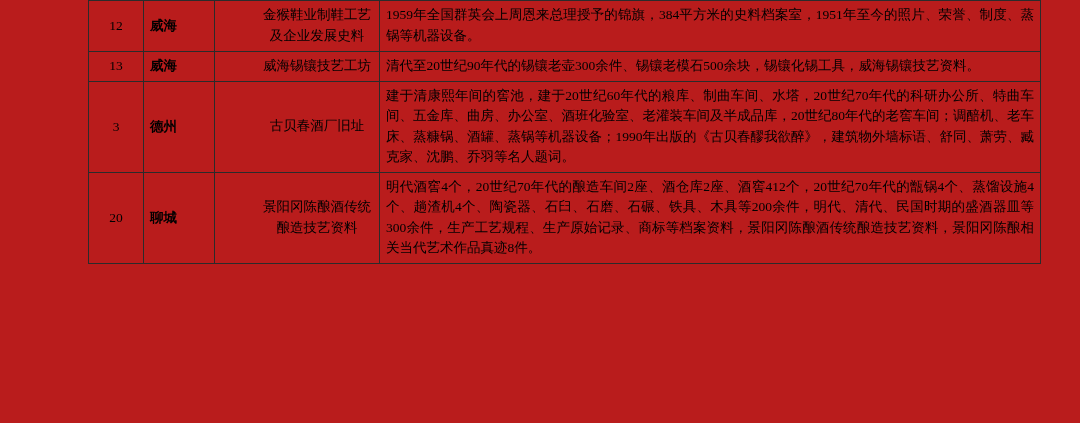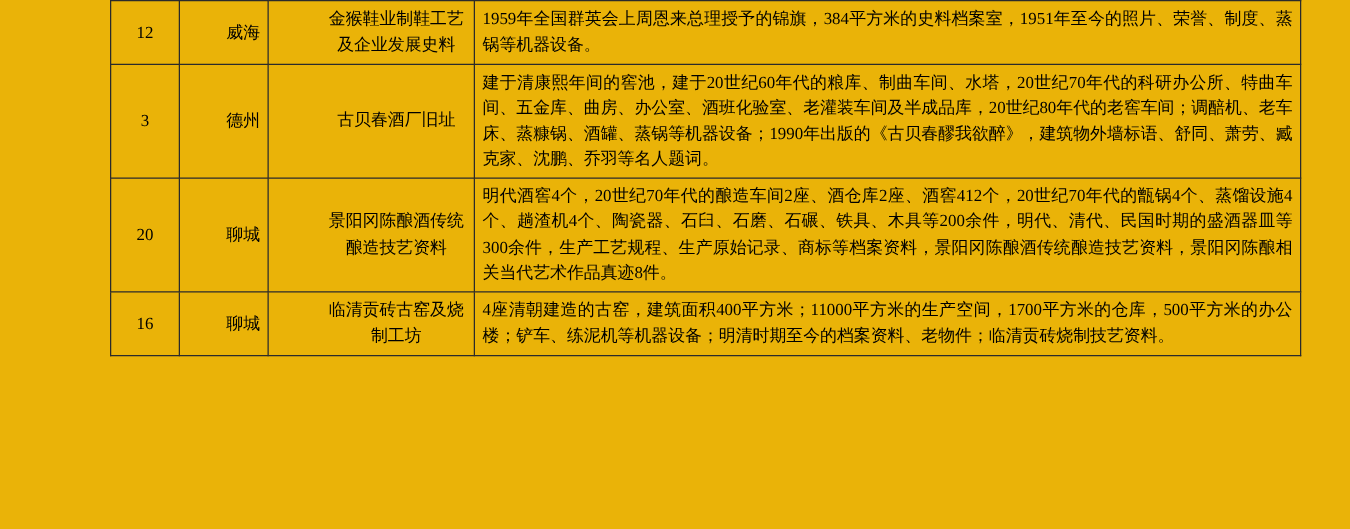--- a/index.html
+++ b/index.html
@@ -11,21 +11,21 @@
     width: 1080px;
     height: 423px;
     font-family: "Liberation Serif", "DejaVu Serif", serif;
     color: #000000;
     overflow: hidden;
   }
   .page {
     position: relative;
     width: 1080px;
     height: 423px;
-    background: #eab308;
+    background: #b91c1c;
   }
   table.doc-table {
     position: absolute;
     left: 88px;
     top: 0px;
     width: 900px;
     border-collapse: collapse;
     table-layout: fixed;
   }
   table.doc-table td {
@@ -36,22 +36,23 @@
     line-height: 1.52;
     font-family: "Liberation Serif", "DejaVu Serif", serif;
   }
   td.col-num {
     width: 42px;
     text-align: center;
     white-space: nowrap;
   }
   td.col-city {
     width: 58px;
-    text-align: right;
+    text-align: left;
     white-space: nowrap;
+    font-weight: bold;
   }
   td.col-name {
     width: 152px;
     text-align: center;
   }
   td.col-desc {
     width: 648px;
     text-align: justify;
     text-justify: inter-ideograph;
     vertical-align: middle;
@@ -80,20 +81,34 @@
           </td>
         <td class="col-name">
             <span class="name-inner">金猴鞋业制鞋工艺及企业发展史料</span>
           </td>
         <td class="col-desc">
             <span class="cell-inner">1959年全国群英会上周恩来总理授予的锦旗，384平方米的史料档案室，1951年至今的照片、荣誉、制度、蒸锅等机器设备。</span>
           </td>
       </tr>
       <tr>
         <td class="col-num">
+            <span class="cell-inner">13</span>
+          </td>
+        <td class="col-city">
+            <span class="cell-inner">威海</span>
+          </td>
+        <td class="col-name">
+            <span class="name-inner">威海锡镶技艺工坊</span>
+          </td>
+        <td class="col-desc">
+            <span class="cell-inner">清代至20世纪90年代的锡镶老壶300余件、锡镶老模石500余块，锡镶化锡工具，威海锡镶技艺资料。</span>
+          </td>
+      </tr>
+      <tr>
+        <td class="col-num">
             <span class="cell-inner">3</span>
           </td>
         <td class="col-city">
             <span class="cell-inner">德州</span>
           </td>
         <td class="col-name">
             <span class="name-inner">古贝春酒厂旧址</span>
           </td>
         <td class="col-desc">
             <span class="cell-inner">建于清康熙年间的窖池，建于20世纪60年代的粮库、制曲车间、水塔，20世纪70年代的科研办公所、特曲车间、五金库、曲房、办公室、酒班化验室、老灌装车间及半成品库，20世纪80年代的老窖车间；调醅机、老车床、蒸糠锅、酒罐、蒸锅等机器设备；1990年出版的《古贝春醪我欲醉》，建筑物外墙标语、舒同、萧劳、臧克家、沈鹏、乔羽等名人题词。</span>
@@ -106,29 +121,15 @@
         <td class="col-city">
             <span class="cell-inner">聊城</span>
           </td>
         <td class="col-name">
             <span class="name-inner">景阳冈陈酿酒传统酿造技艺资料</span>
           </td>
         <td class="col-desc">
             <span class="cell-inner">明代酒窖4个，20世纪70年代的酿造车间2座、酒仓库2座、酒窖412个，20世纪70年代的甑锅4个、蒸馏设施4个、趟渣机4个、陶瓷器、石臼、石磨、石碾、铁具、木具等200余件，明代、清代、民国时期的盛酒器皿等300余件，生产工艺规程、生产原始记录、商标等档案资料，景阳冈陈酿酒传统酿造技艺资料，景阳冈陈酿相关当代艺术作品真迹8件。</span>
           </td>
       </tr>
-      <tr>
-        <td class="col-num">
-            <span class="cell-inner">16</span>
-          </td>
-        <td class="col-city">
-            <span class="cell-inner">聊城</span>
-          </td>
-        <td class="col-name">
-            <span class="name-inner">临清贡砖古窑及烧制工坊</span>
-          </td>
-        <td class="col-desc">
-            <span class="cell-inner">4座清朝建造的古窑，建筑面积400平方米；11000平方米的生产空间，1700平方米的仓库，500平方米的办公楼；铲车、练泥机等机器设备；明清时期至今的档案资料、老物件；临清贡砖烧制技艺资料。</span>
-          </td>
-      </tr>
     </tbody>
   </table>
 </div>
 
 </body></html>

